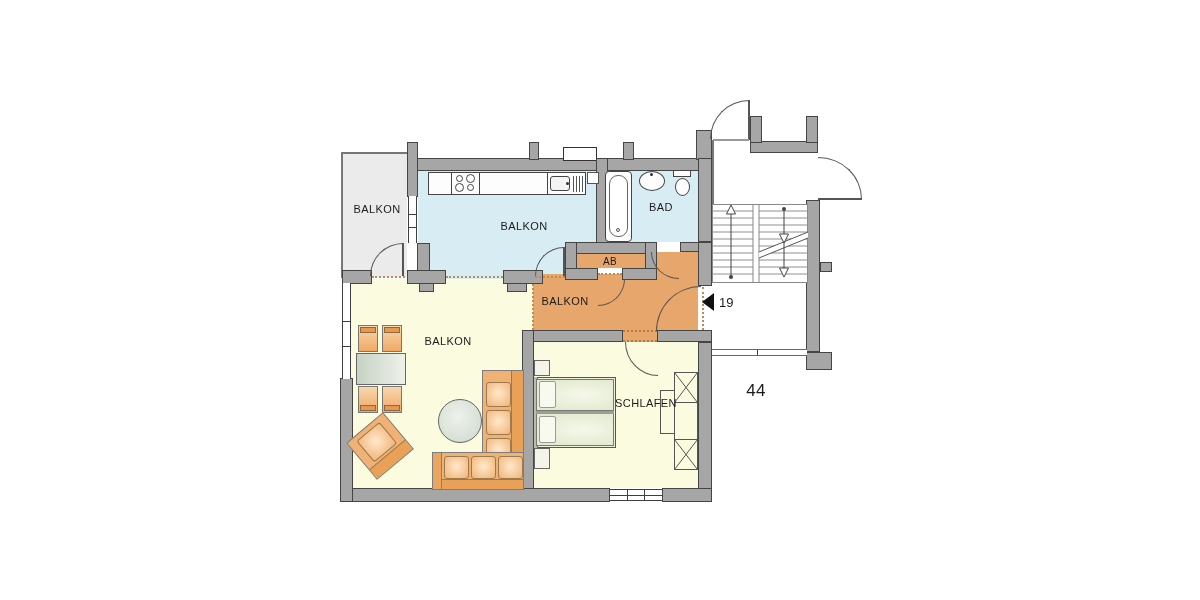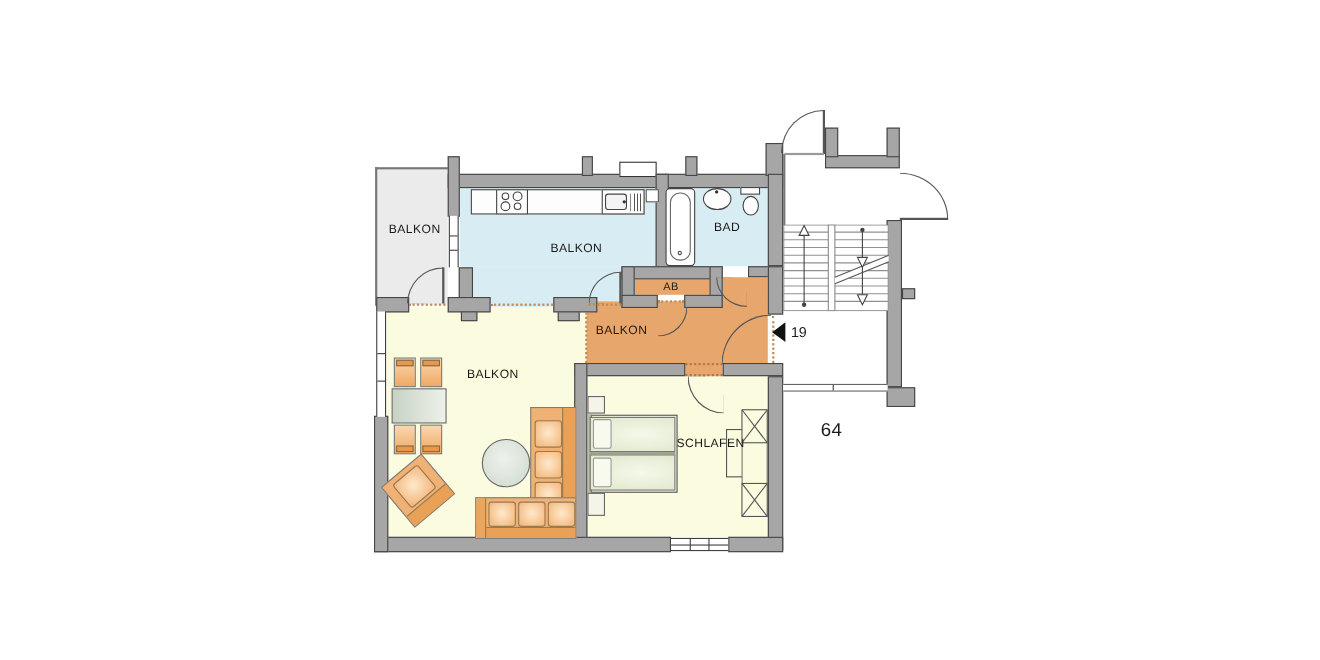--- a/index.html
+++ b/index.html
@@ -243,15 +243,15 @@
   <div class="lbl" style="left:377px;top:209px;">BALKON</div>
   <div class="lbl" style="left:524px;top:226px;">BALKON</div>
   <div class="lbl" style="left:661px;top:207px;">BAD</div>
   <div class="lbl" style="left:610px;top:261px;font-size:10px;">AB</div>
   <div class="lbl" style="left:565px;top:301px;">BALKON</div>
   <div class="lbl" style="left:448px;top:341px;">BALKON</div>
   <div class="lbl" style="left:646px;top:403px;">SCHLAFEN</div>
 
   <div style="left:702px;top:293px;width:0;height:0;border-top:9px solid transparent;border-bottom:9px solid transparent;border-right:12px solid #111;"></div>
   <div style="left:719px;top:302px;transform:translate(0,-50%);font-size:13px;color:#1b1b1b;">19</div>
-  <div class="lbl" style="left:756px;top:391px;font-size:17px;">64</div>
+  <div class="lbl" style="left:756px;top:391px;font-size:17px;">44</div>
 
 </div>
 
 </body></html>

